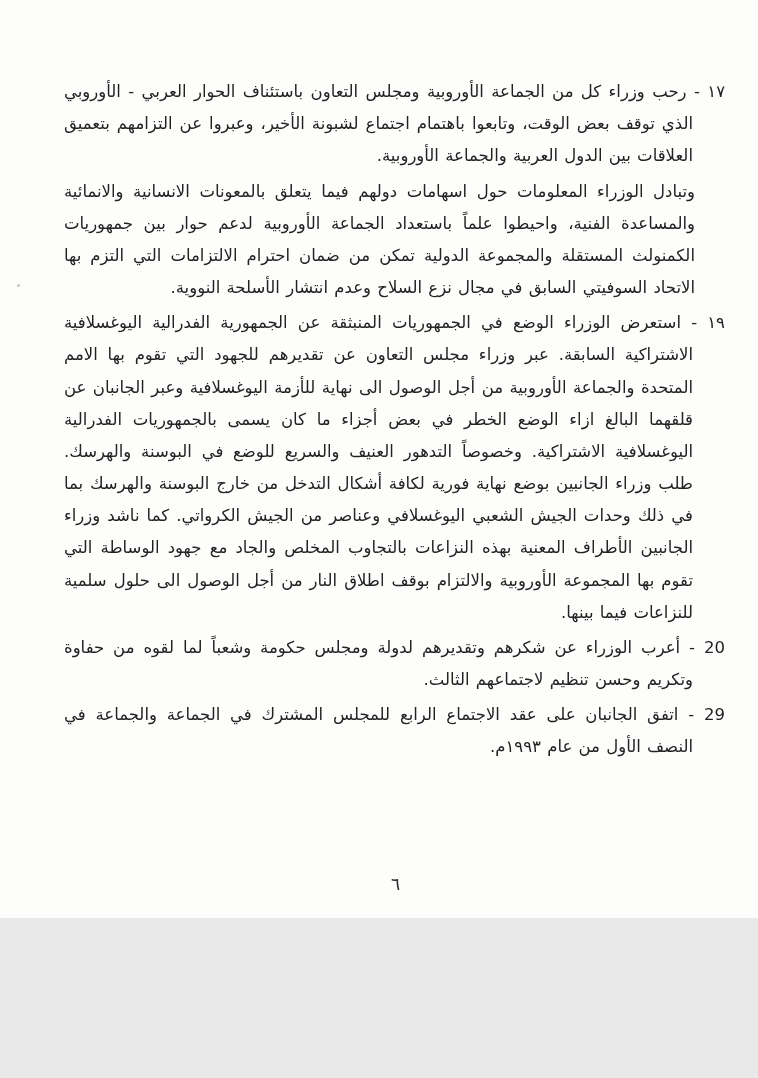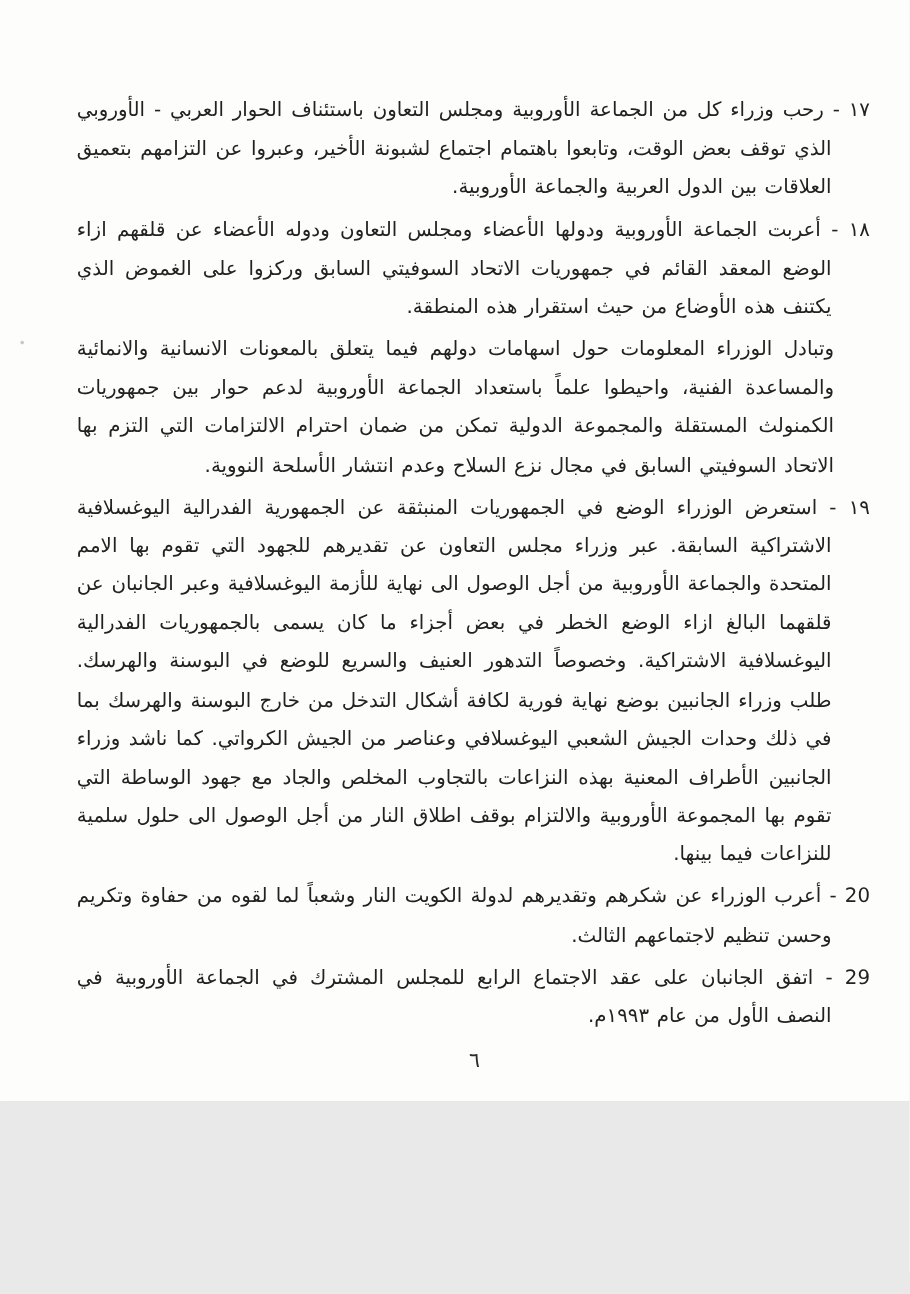--- a/index.html
+++ b/index.html
@@ -67,26 +67,25 @@
 <body>
 
 <div class="page" lang="ar">
   <div class="speck s1"></div>
   <div class="speck s2"></div>
 
   <div class="content">
 
     <p class="para"><span class="num">١٧ - </span><span>رحب وزراء كل من الجماعة الأوروبية ومجلس التعاون باستئناف الحوار العربي - الأوروبي الذي توقف بعض الوقت، وتابعوا باهتمام اجتماع لشبونة الأخير، وعبروا عن التزامهم بتعميق العلاقات بين الدول العربية والجماعة الأوروبية.</span></p>
 
-    <p class="para"><span class="num">١٨ - </span><span>أعربت الجماعة الأوروبية ودولها الأعضاء ومجلس التعاون ودوله الأعضاء عن قلقهم ازاء الوضع المعقد القائم في جمهوريات الاتحاد السوفيتي السابق وركزوا على الغموض الذي يكتنف هذه الأوضاع من حيث استقرار هذه المنطقة.</span></p>
 
     <p class="para no-num"><span>وتبادل الوزراء المعلومات حول اسهامات دولهم فيما يتعلق بالمعونات الانسانية والانمائية والمساعدة الفنية، واحيطوا علماً باستعداد الجماعة الأوروبية لدعم حوار بين جمهوريات الكمنولث المستقلة والمجموعة الدولية تمكن من ضمان احترام الالتزامات التي التزم بها الاتحاد السوفيتي السابق في مجال نزع السلاح وعدم انتشار الأسلحة النووية.</span></p>
 
     <p class="para"><span class="num">١٩ - </span><span>استعرض الوزراء الوضع في الجمهوريات المنبثقة عن الجمهورية الفدرالية اليوغسلافية الاشتراكية السابقة. عبر وزراء مجلس التعاون عن تقديرهم للجهود التي تقوم بها الامم المتحدة والجماعة الأوروبية من أجل الوصول الى نهاية للأزمة اليوغسلافية وعبر الجانبان عن قلقهما البالغ ازاء الوضع الخطر في بعض أجزاء ما كان يسمى بالجمهوريات الفدرالية اليوغسلافية الاشتراكية. وخصوصاً التدهور العنيف والسريع للوضع في البوسنة والهرسك. طلب وزراء الجانبين بوضع نهاية فورية لكافة أشكال التدخل من خارج البوسنة والهرسك بما في ذلك وحدات الجيش الشعبي اليوغسلافي وعناصر من الجيش الكرواتي. كما ناشد وزراء الجانبين الأطراف المعنية بهذه النزاعات بالتجاوب المخلص والجاد مع جهود الوساطة التي تقوم بها المجموعة الأوروبية والالتزام بوقف اطلاق النار من أجل الوصول الى حلول سلمية للنزاعات فيما بينها.</span></p>
 
-    <p class="para"><span class="num">20 - </span><span>أعرب الوزراء عن شكرهم وتقديرهم لدولة الكويت النار وشعباً لما لقوه من حفاوة وتكريم وحسن تنظيم لاجتماعهم الثالث.</span></p>
+    <p class="para"><span class="num">20 - </span><span>أعرب الوزراء عن شكرهم وتقديرهم لدولة ومجلس حكومة وشعباً لما لقوه من حفاوة وتكريم وحسن تنظيم لاجتماعهم الثالث.</span></p>
 
-    <p class="para"><span class="num">29 - </span><span>اتفق الجانبان على عقد الاجتماع الرابع للمجلس المشترك في الجماعة الأوروبية في النصف الأول من عام ١٩٩٣م.</span></p>
+    <p class="para"><span class="num">29 - </span><span>اتفق الجانبان على عقد الاجتماع الرابع للمجلس المشترك في الجماعة والجماعة في النصف الأول من عام ١٩٩٣م.</span></p>
 
   </div>
 
   <div class="page-number">٦</div>
 </div>
 
 </body></html>

